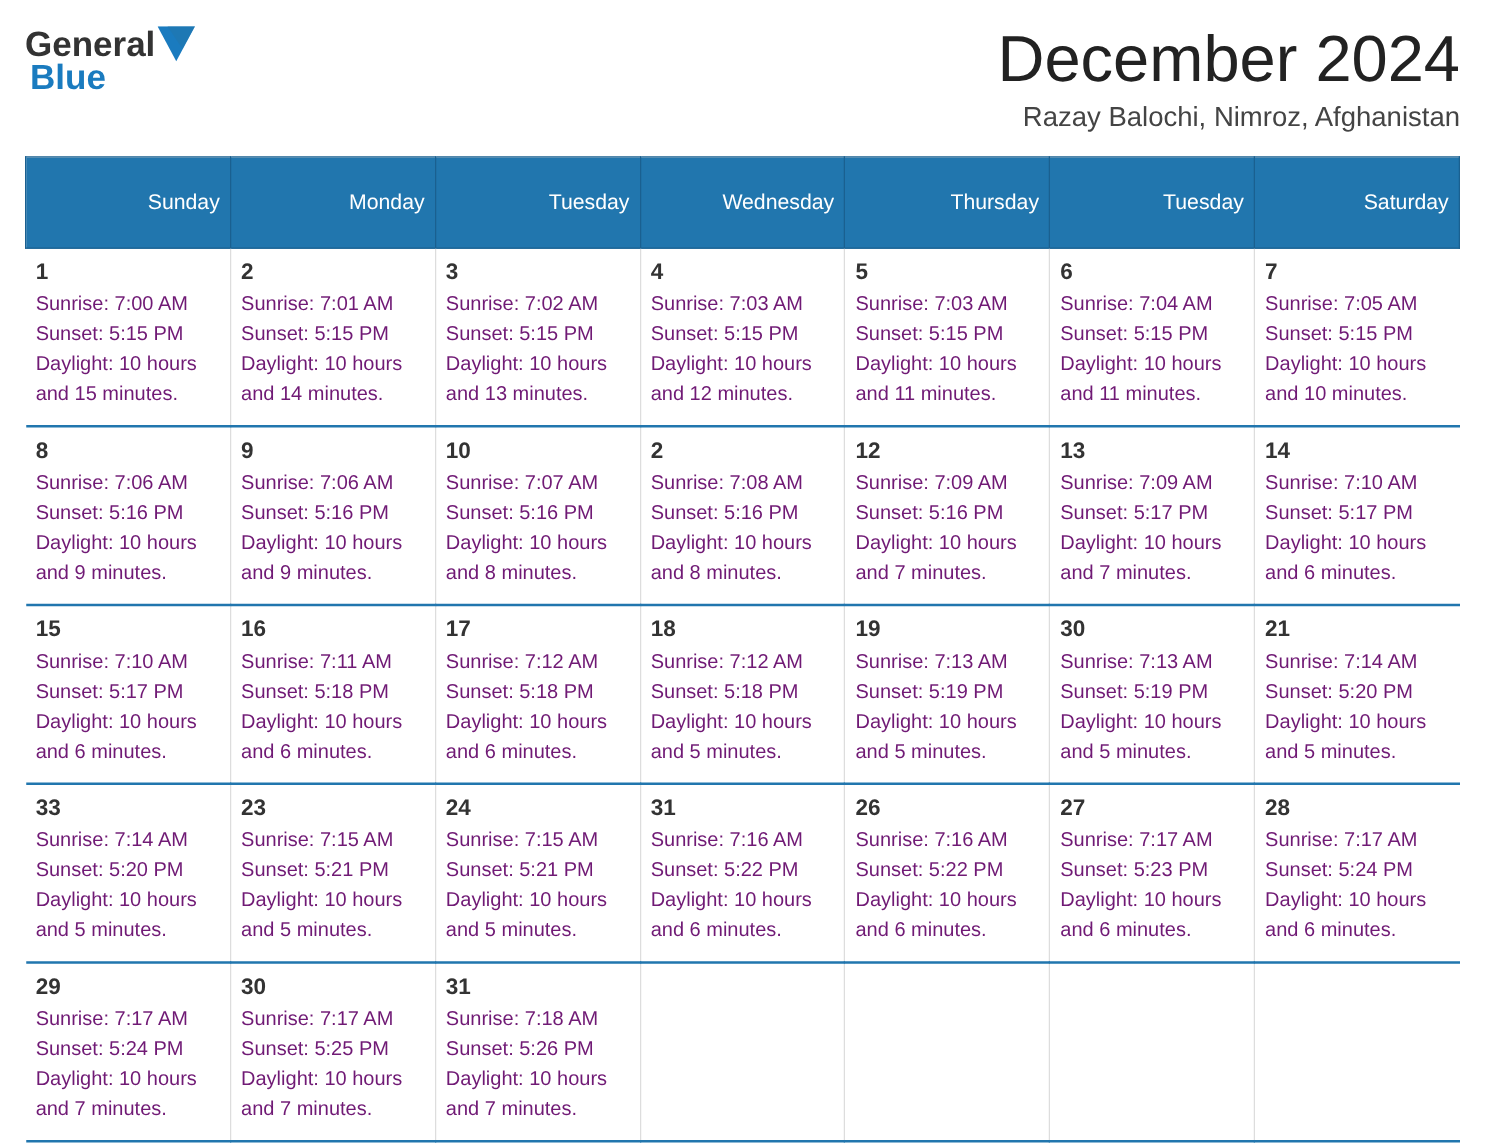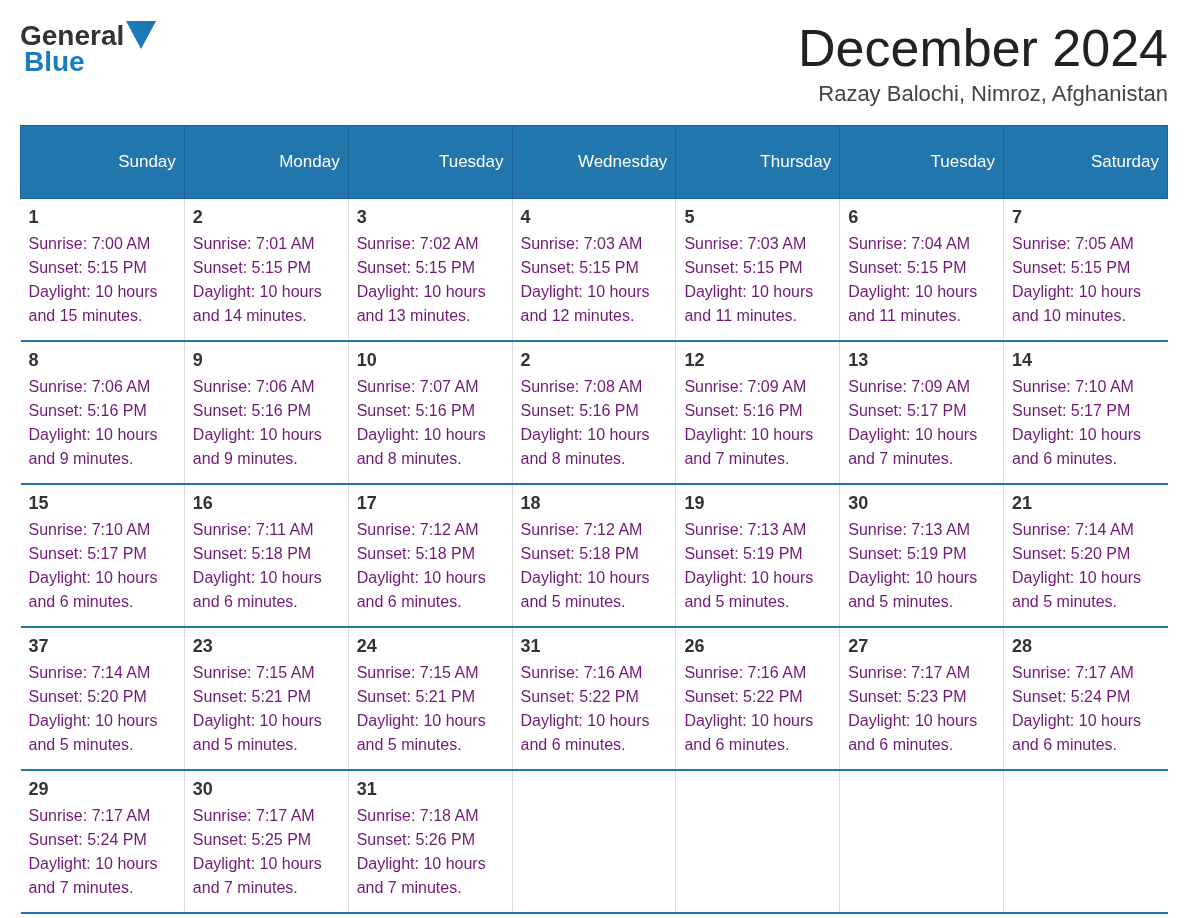--- a/index.html
+++ b/index.html
@@ -217,21 +217,21 @@
           <span class="day-number">30</span>
 <div class="day-info">Sunrise: 7:13 AM<br>Sunset: 5:19 PM<br>Daylight: 10 hours and 5 minutes.</div>
         </td>
         <td>
           <span class="day-number">21</span>
 <div class="day-info">Sunrise: 7:14 AM<br>Sunset: 5:20 PM<br>Daylight: 10 hours and 5 minutes.</div>
         </td>
       </tr>
       <tr>
         <td>
-          <span class="day-number">37</span>
+          <span class="day-number">33</span>
 <div class="day-info">Sunrise: 7:14 AM<br>Sunset: 5:20 PM<br>Daylight: 10 hours and 5 minutes.</div>
         </td>
         <td>
           <span class="day-number">23</span>
 <div class="day-info">Sunrise: 7:15 AM<br>Sunset: 5:21 PM<br>Daylight: 10 hours and 5 minutes.</div>
         </td>
         <td>
           <span class="day-number">24</span>
 <div class="day-info">Sunrise: 7:15 AM<br>Sunset: 5:21 PM<br>Daylight: 10 hours and 5 minutes.</div>
         </td>

